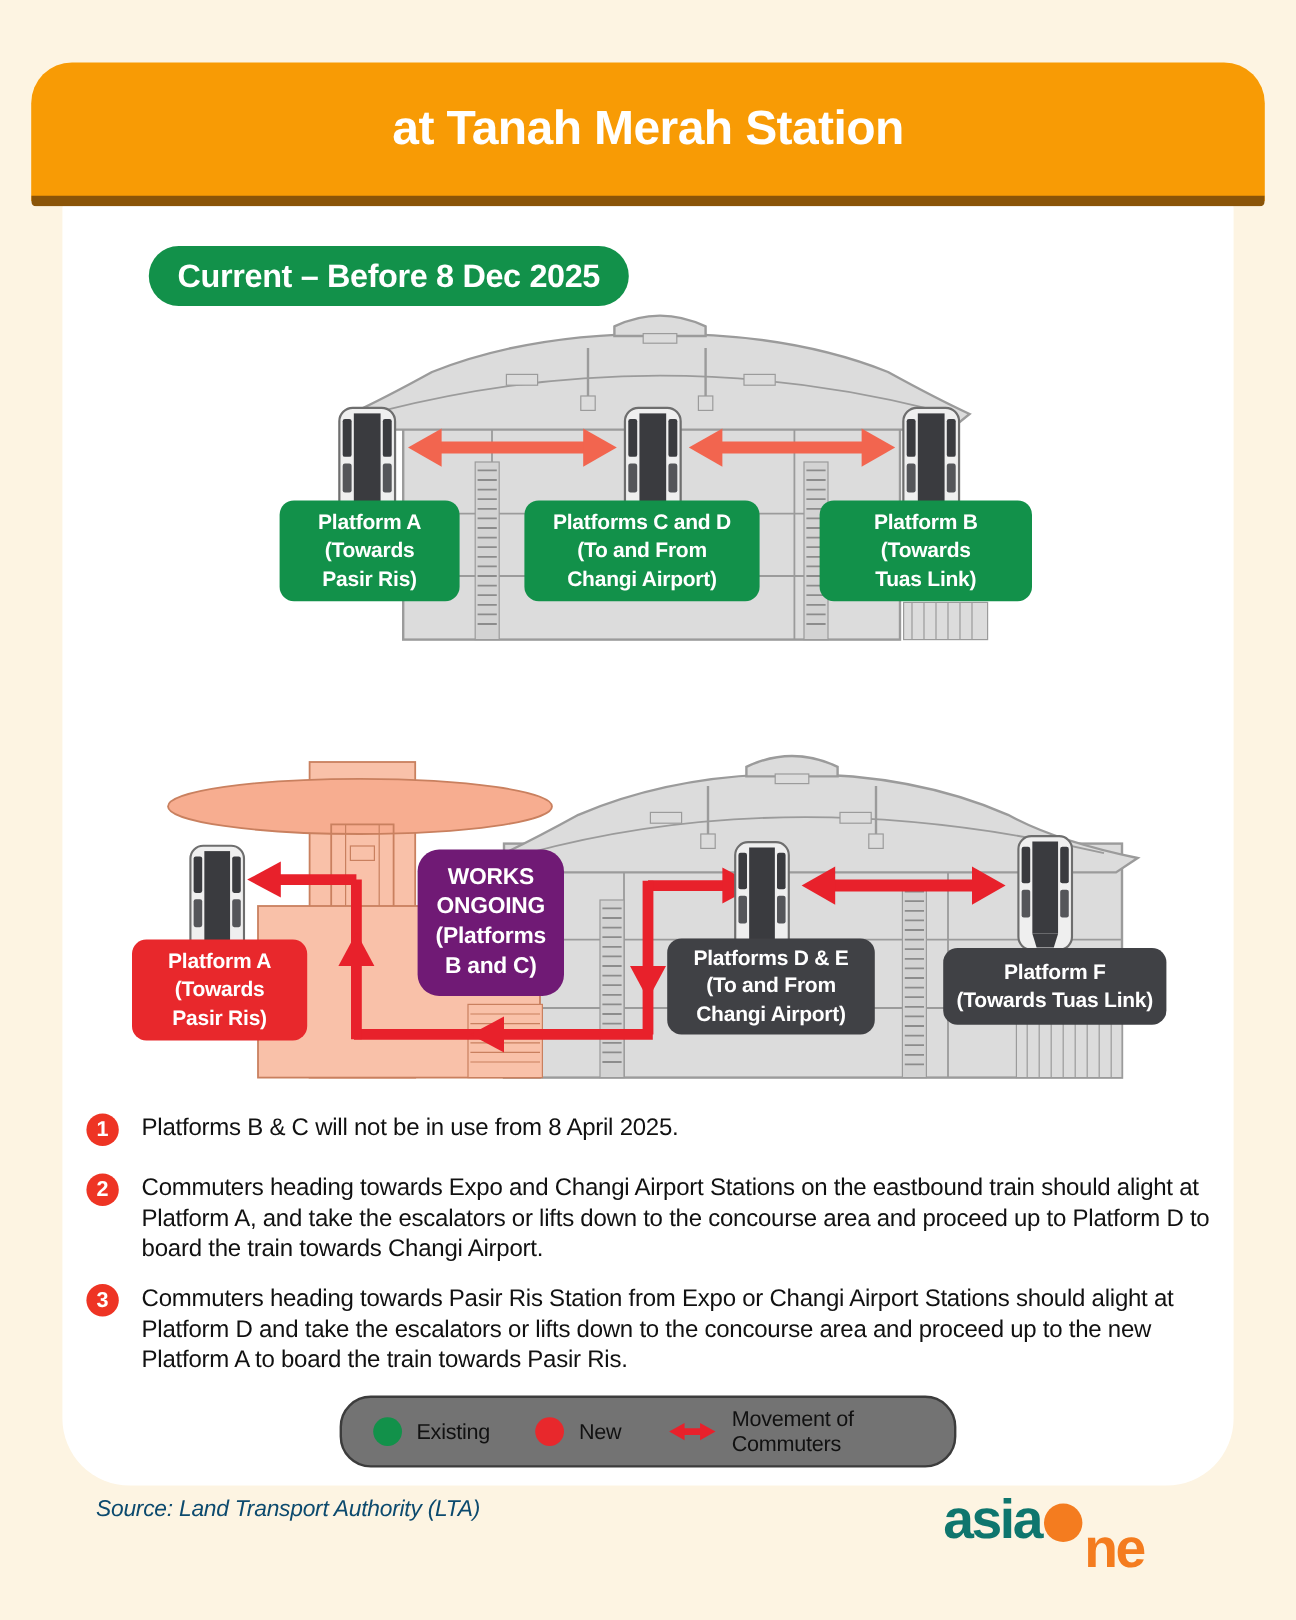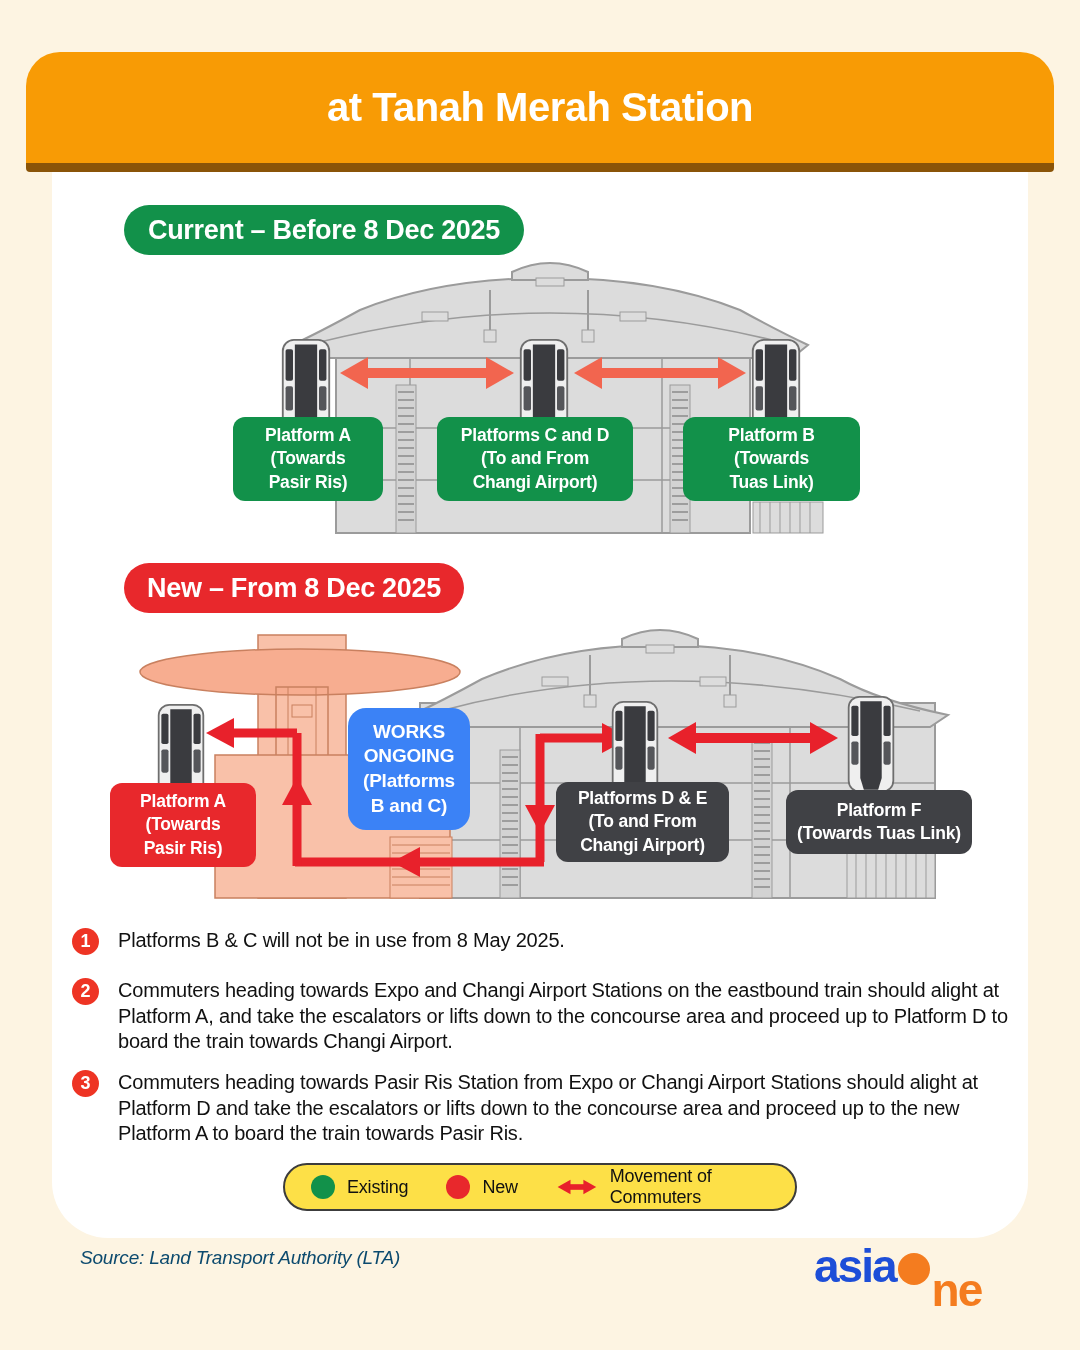--- a/index.html
+++ b/index.html
@@ -19,40 +19,40 @@
          display:flex;align-items:center;justify-content:center;border-radius:27px;}
   .badge.green{left:124px;top:205px;width:400px;height:50px;background:#12914A;}
   .badge.red{left:124px;top:563px;width:340px;height:50px;background:#E8282C;}
 
   .plabel{color:#fff;font-weight:bold;font-size:17.5px;line-height:1.34;text-align:center;
           white-space:pre-line;display:flex;align-items:center;justify-content:center;
           border-radius:12px;letter-spacing:-0.2px;}
   .plabel.green{background:#12914A;}
   .plabel.redlab{background:#E8282C;}
   .plabel.dark{background:#404145;}
-  .works{background:#3b82f6;color:#fff;font-weight:bold;font-size:19px;line-height:1.3;
+  .works{background:#701a75;color:#fff;font-weight:bold;font-size:19px;line-height:1.3;
          text-align:center;white-space:pre-line;display:flex;align-items:center;justify-content:center;
          border-radius:18px;letter-spacing:-0.2px;}
 
   .note{left:72px;width:936px;display:flex;align-items:flex-start;}
   .note-num{flex:0 0 27px;width:27px;height:27px;border-radius:50%;background:#EE3424;color:#fff;
             font-weight:bold;font-size:18px;display:flex;align-items:center;justify-content:center;margin-right:19px;}
   .note-text{font-size:20px;line-height:25.5px;color:#111;letter-spacing:-0.2px;max-width:890px;}
   .b{font-weight:normal;}
 
-  .legend{left:283px;top:1163px;width:514px;height:48px;border:2px solid #3C3C3C;border-radius:26px;
-          background:#fde047;display:flex;align-items:center;padding:0 26px;box-sizing:border-box;gap:12px;}
+  .legend{left:283px;top:1163px;width:514px;height:60px;border:2px solid #3C3C3C;border-radius:26px;
+          background:#737373;display:flex;align-items:center;padding:0 26px;box-sizing:border-box;gap:12px;}
   .dot{width:24px;height:24px;border-radius:50%;flex:0 0 24px;}
   .legend span{font-size:18px;color:#111;letter-spacing:-0.2px;}
   .lgap{margin-left:26px;}
 
   .source{left:80px;top:1247px;font-style:italic;font-size:19px;color:#0c4a6e;letter-spacing:-0.2px;}
   .logo{left:786px;top:1240px;height:52px;display:flex;align-items:center;font-weight:bold;
         font-size:46px;letter-spacing:-2px;}
-  .logo .asia{color:#1d4ed8;margin-left:28px;}
+  .logo .asia{color:#0f766e;}
   .logo .one-circle{width:32px;height:32px;border-radius:50%;background:#F47C1F;display:inline-block;
         margin:0 2px;transform:translateY(3px);}
   .logo .ne{color:#F47C1F;margin-top:48px;}
 </style>
 </head>
 <body>
 
 <div class="page">
 
   <div class="abs card"></div>
@@ -125,21 +125,20 @@
   <div class="abs plabel green" style="left:233px;top:417px;width:150px;height:84px;">Platform A
 (Towards
 Pasir Ris)</div>
   <div class="abs plabel green" style="left:437px;top:417px;width:196px;height:84px;">Platforms C and D
 (To and From
 Changi Airport)</div>
   <div class="abs plabel green" style="left:683px;top:417px;width:177px;height:84px;">Platform B
 (Towards
 Tuas Link)</div>
 
-  <div class="abs badge red">New – From 8 Dec 2025</div>
 
   <svg class="abs" style="left:90px;top:615px;" width="900" height="295" viewBox="0 0 900 295">
     <g>
       <rect x="330" y="88" width="515" height="195" fill="#DCDCDC" stroke="#9B9B9B" stroke-width="2"></rect>
       <path d="M330,168 H845 M330,225 H845" stroke="#9B9B9B" stroke-width="1.5" fill="none"></path>
       <path d="M430,88 V283 M700,88 V283" stroke="#9B9B9B" stroke-width="1.5"></path>
       <rect x="410" y="135" width="20" height="148" fill="#D3D3D3" stroke="#9B9B9B"></rect>
       <path d="M412,142h16M412,150h16M412,158h16M412,166h16M412,174h16M412,182h16M412,190h16M412,198h16M412,206h16M412,214h16M412,222h16M412,230h16M412,238h16M412,246h16M412,254h16M412,262h16M412,270h16" stroke="#8C8C8C" stroke-width="1.5"></path>
       <rect x="662" y="120" width="20" height="163" fill="#D3D3D3" stroke="#9B9B9B"></rect>
       <path d="M664,128h16M664,136h16M664,144h16M664,152h16M664,160h16M664,168h16M664,176h16M664,184h16M664,192h16M664,200h16M664,208h16M664,216h16M664,224h16M664,232h16M664,240h16M664,248h16M664,256h16M664,264h16M664,272h16" stroke="#8C8C8C" stroke-width="1.5"></path>
@@ -203,21 +202,21 @@
 (Towards
 Pasir Ris)</div>
   <div class="abs plabel dark" style="left:556px;top:782px;width:173px;height:80px;">Platforms D &amp; E
 (To and From
 Changi Airport)</div>
   <div class="abs plabel dark" style="left:786px;top:790px;width:186px;height:64px;">Platform F
 (Towards Tuas Link)</div>
 
   <div class="abs note" style="top:928px;">
     <div class="note-num">1</div>
-    <div class="note-text"><span>Platforms B &amp; C </span><span class="b">will not be in use</span><span> from </span><span class="b">8 May 2025</span><span>.</span></div>
+    <div class="note-text"><span>Platforms B &amp; C </span><span class="b">will not be in use</span><span> from </span><span class="b">8 April 2025</span><span>.</span></div>
   </div>
   <div class="abs note" style="top:978px;">
     <div class="note-num">2</div>
     <div class="note-text">Commuters heading towards Expo and Changi Airport Stations on the eastbound train should alight at Platform A, and take the escalators or lifts down to the concourse area and proceed up to Platform D to board the train towards Changi Airport.</div>
   </div>
   <div class="abs note" style="top:1070px;">
     <div class="note-num">3</div>
     <div class="note-text">Commuters heading towards Pasir Ris Station from Expo or Changi Airport Stations should alight at Platform D and take the escalators or lifts down to the concourse area and proceed up to the new Platform A to board the train towards Pasir Ris.</div>
   </div>
 

